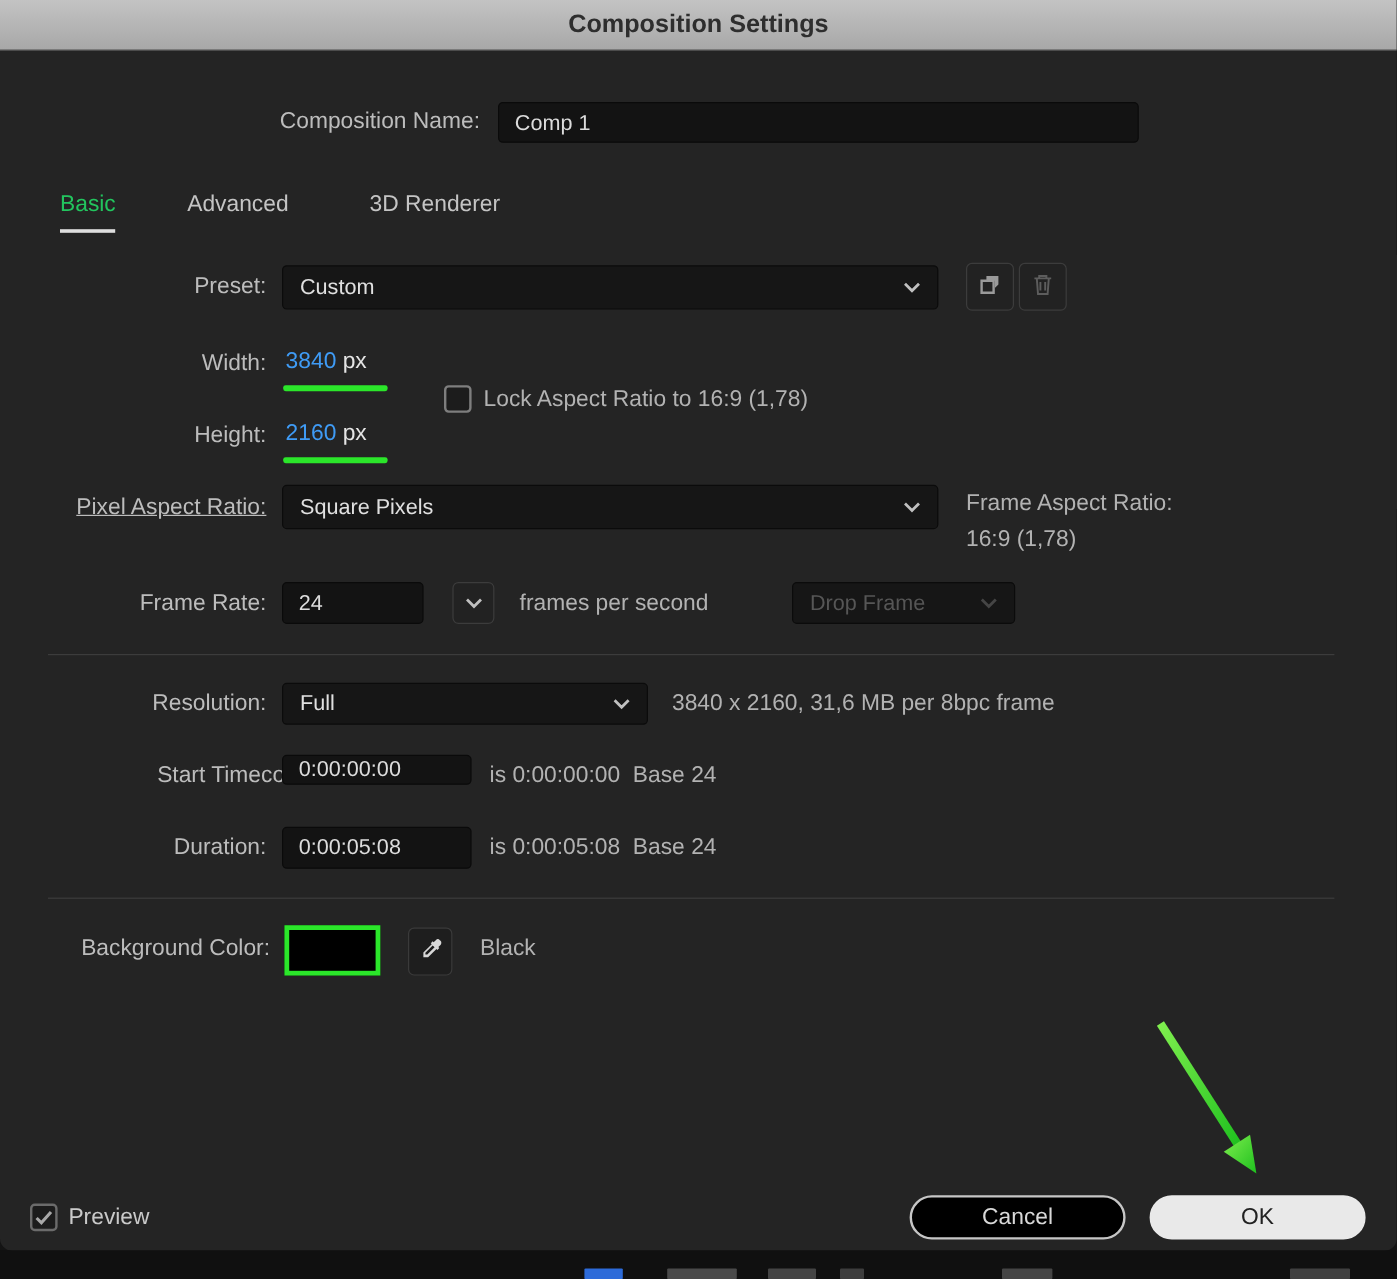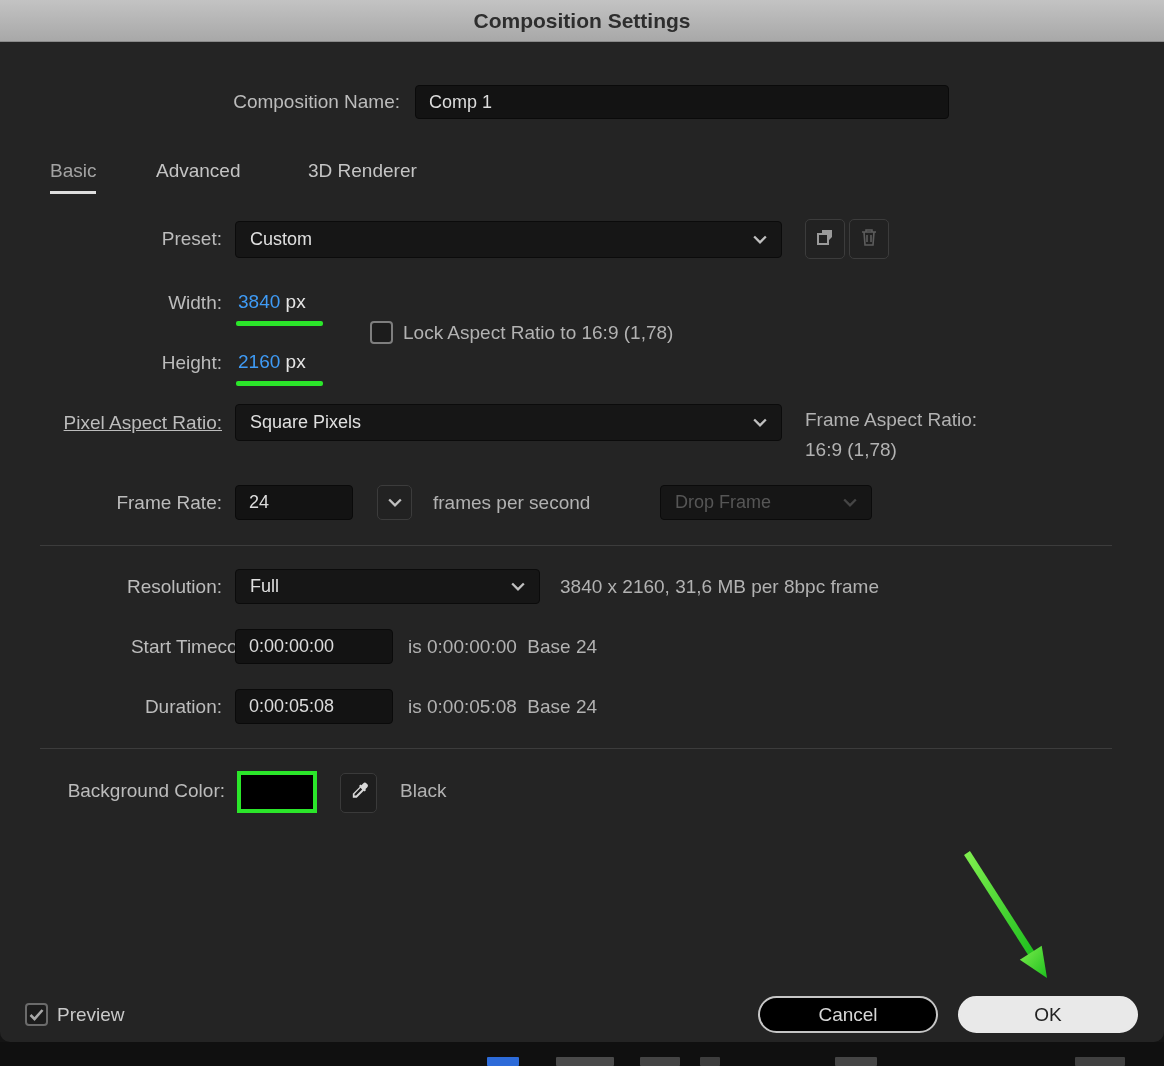--- a/index.html
+++ b/index.html
@@ -25,21 +25,21 @@
   .select .val{color:#e0e0e0;font-size:18px;padding-left:14px;flex:1;}
   .select .chev{width:14px;height:10px;margin-right:14px;color:#c0c0c0;flex:none;}
   .select.disabled .val{color:#565656;}
   .select.disabled .chev{color:#454545;}
   .chev svg{display:block;width:100%;height:100%;}
   
   .icon-btn{position:absolute;width:40px;height:40px;background:#222;border:1px solid #3c3c3c;
     border-radius:5px;display:flex;align-items:center;justify-content:center;box-sizing:border-box;}
   
   .tab{position:absolute;top:160px;color:#c4c4c4;font-size:19px;padding-bottom:9px;cursor:default;}
-  .tab.active{color:#a3a3a3;border-bottom:3px solid #dedede;}
+  .tab.active{color:#22c55e;border-bottom:3px solid #dedede;}
   
   .hot{position:absolute;font-size:19px;cursor:default;}
   .hot .num{color:#3f9bf5;}
   .hot .unit{color:#e5e5e5;}
   .ann-underline{position:absolute;height:5px;background:#2be62a;border-radius:2px;}
   
   .cbx{position:absolute;width:23px;height:23px;border:2px solid #7e7e7e;border-radius:4px;
     background:#1c1c1c;box-sizing:border-box;display:flex;align-items:center;justify-content:center;}
   .cbx svg{width:15px;height:13px;display:block;}
   .divider{position:absolute;left:40px;width:1072px;height:1px;background:#3c3c3c;}
@@ -134,21 +134,21 @@
     <div class="lbl" style="left:0;top:491px;width:222px;">Frame Rate:</div>
     <input class="field" style="left: 235px; top: 485px; width: 118px; height: 35px;" value="24">
     <div class="icon-btn" style="left:377px;top:485px;width:35px;height:35px;">
       <span class="chev" style="margin:0;">
         <svg viewBox="0 0 12 8" width="14" height="10">
             <path d="M1 1l5 5 5-5" fill="none" stroke="#c0c0c0" stroke-width="2"></path>
           </svg>
       </span>
     </div>
     <div class="info" style="left:433px;top:491px;">frames per second</div>
-    <div class="select disabled" style="left:660px;top:485px;width:212px;height:35px;">
+    <div class="select disabled" style="left:660px;top:485px;width:186px;height:35px;">
       <span class="val">Drop Frame</span>
       <span class="chev">
         <svg viewBox="0 0 12 8">
             <path d="M1 1l5 5 5-5" fill="none" stroke="currentColor" stroke-width="2"></path>
           </svg>
       </span>
     </div>
 
     <div class="divider" style="top:545px;"></div>
 
@@ -157,21 +157,21 @@
       <span class="val">Full</span>
       <span class="chev">
         <svg viewBox="0 0 12 8">
             <path d="M1 1l5 5 5-5" fill="none" stroke="currentColor" stroke-width="2"></path>
           </svg>
       </span>
     </div>
     <div class="info pre" style="left:560px;top:575px;">3840 x 2160, 31,6 MB per 8bpc frame</div>
 
     <div class="lbl" style="left:0;top:635px;width:222px;padding-left:42px;">Start Timecode:</div>
-    <input class="field" style="left: 235px; top: 629px; width: 158px; height: 35px;" value="0:00:00:00">
+    <input class="field" style="left: 235px; top: 629px; width: 158px; height: 25px;" value="0:00:00:00">
     <div class="info pre" style="left:408px;top:635px;">is 0:00:00:00  Base 24</div>
 
     <div class="lbl" style="left:0;top:695px;width:222px;">Duration:</div>
     <input class="field" style="left: 235px; top: 689px; width: 158px; height: 35px;" value="0:00:05:08">
     <div class="info pre" style="left:408px;top:695px;">is 0:00:05:08  Base 24</div>
 
     <div class="divider" style="top:748px;"></div>
 
     <div class="lbl" style="left:0;top:779px;width:225px;">Background Color:</div>
     <div class="swatch"></div>

